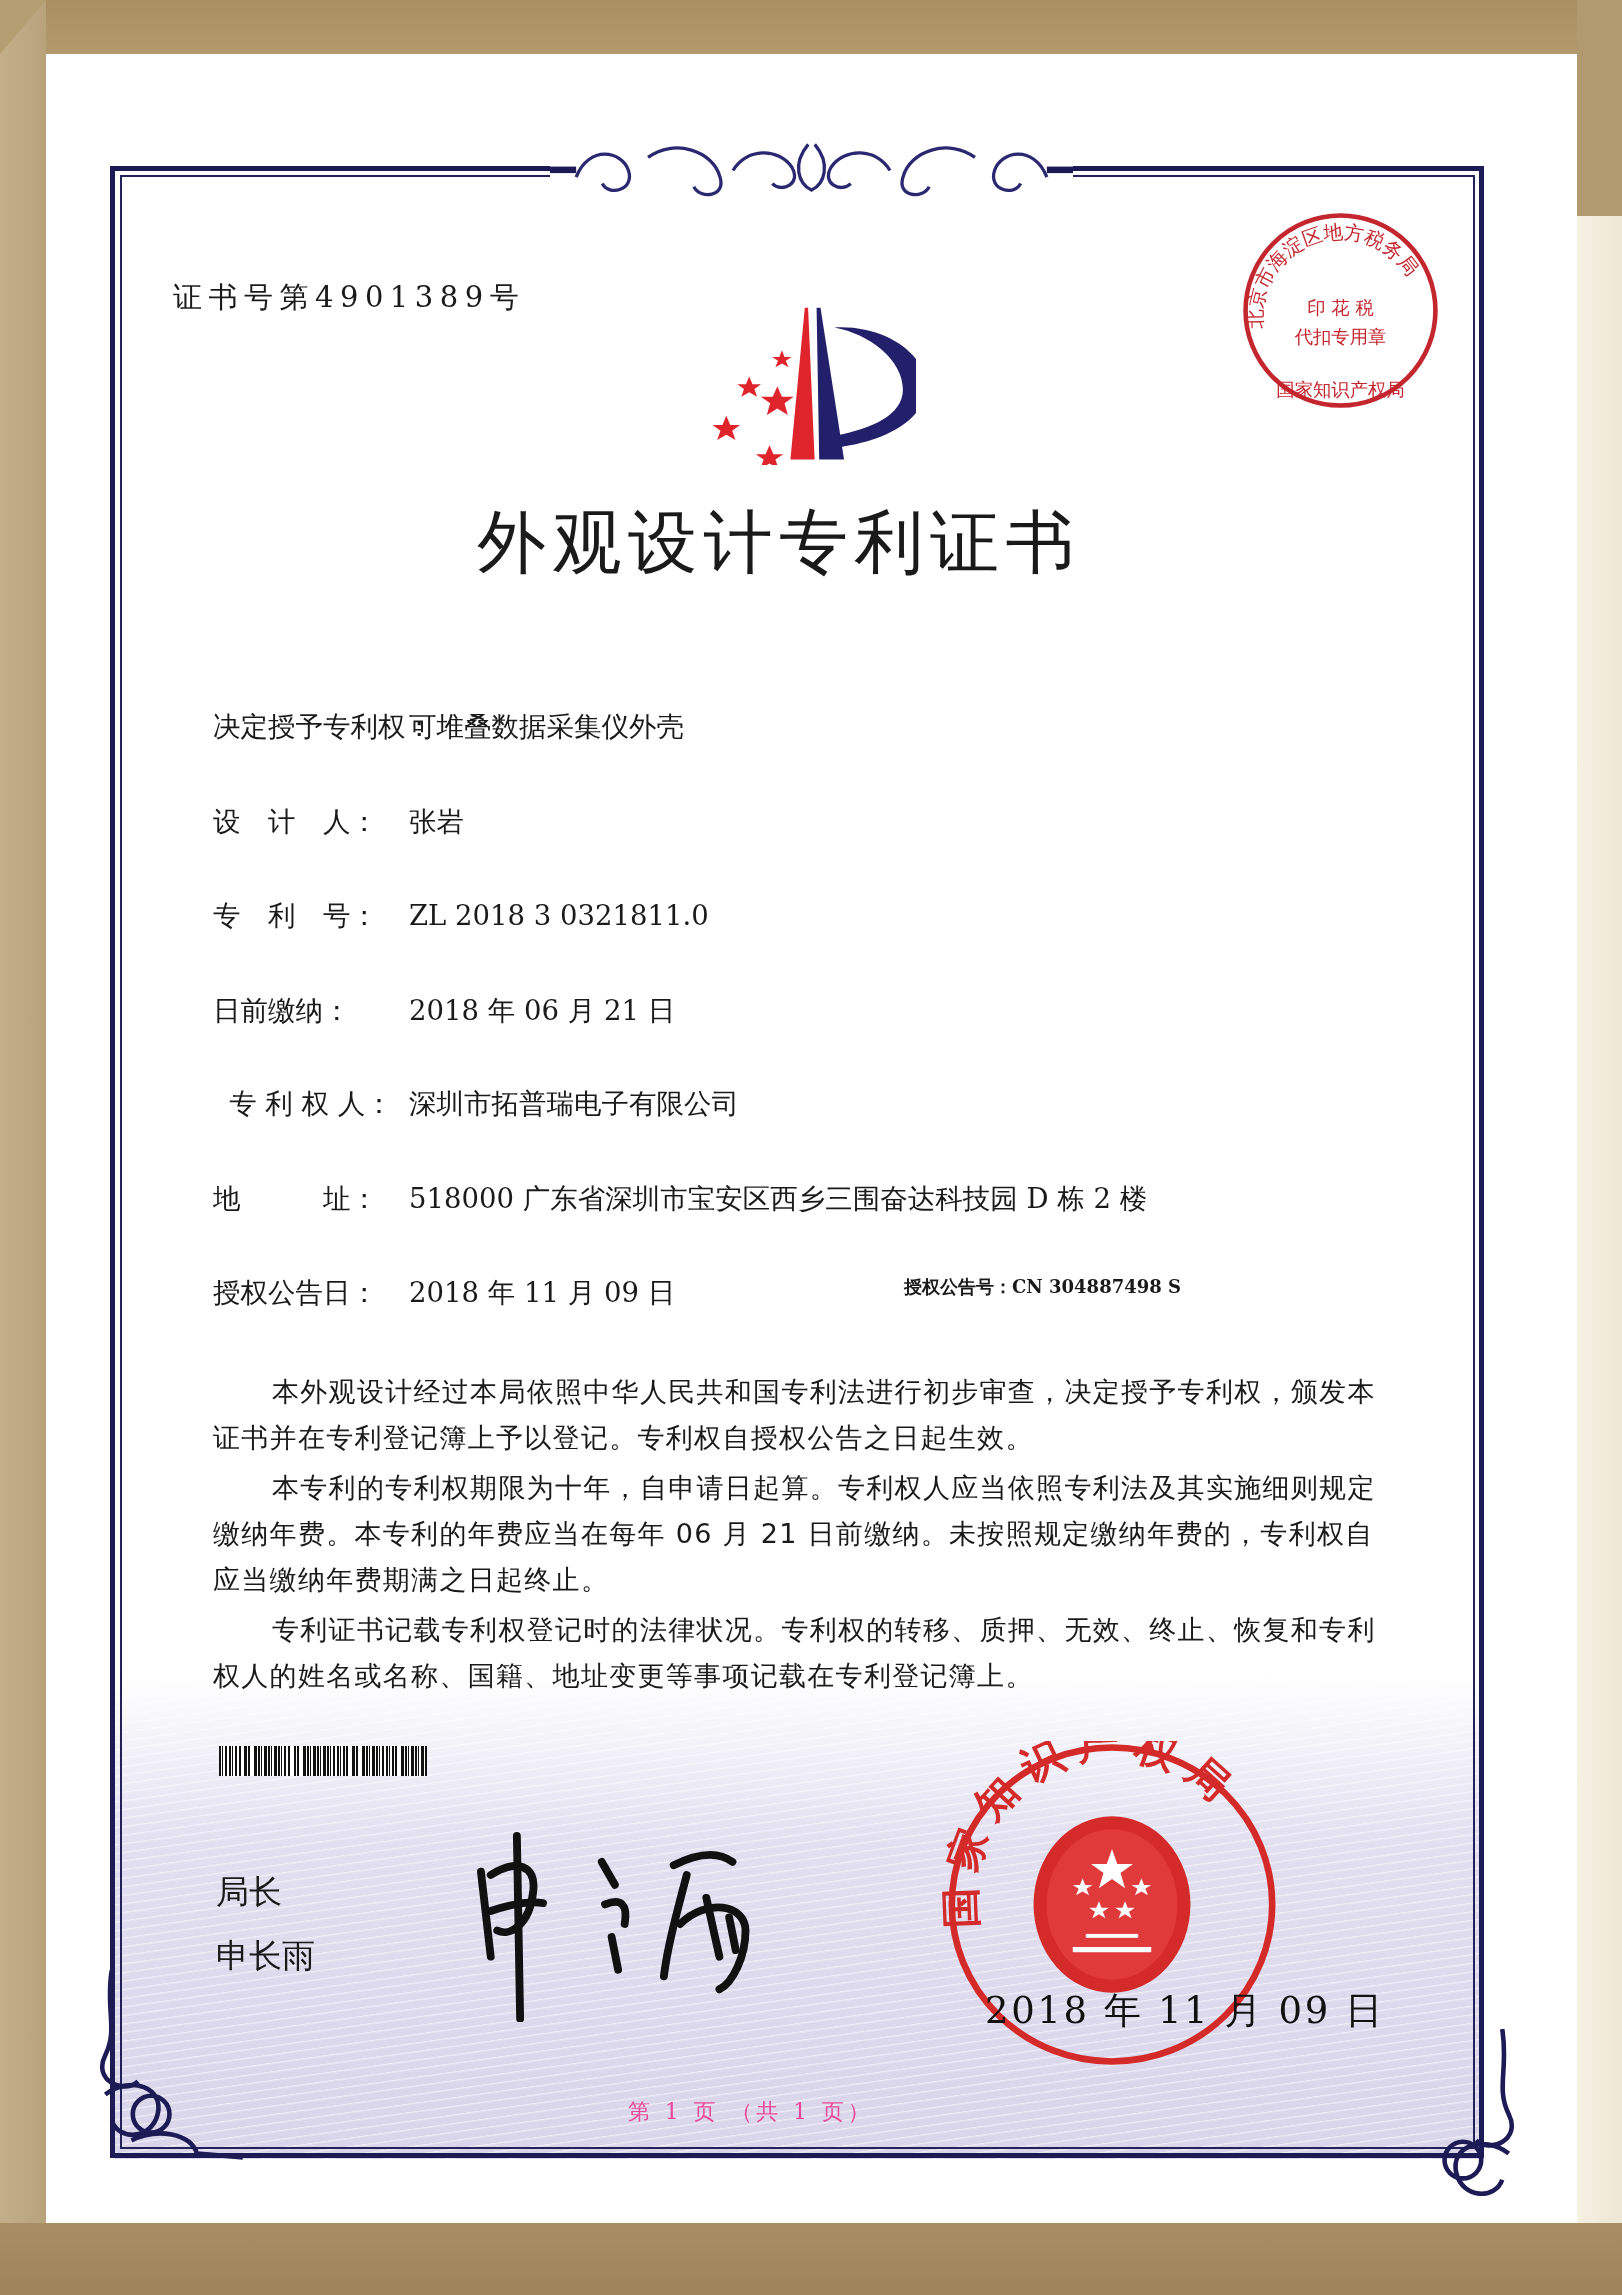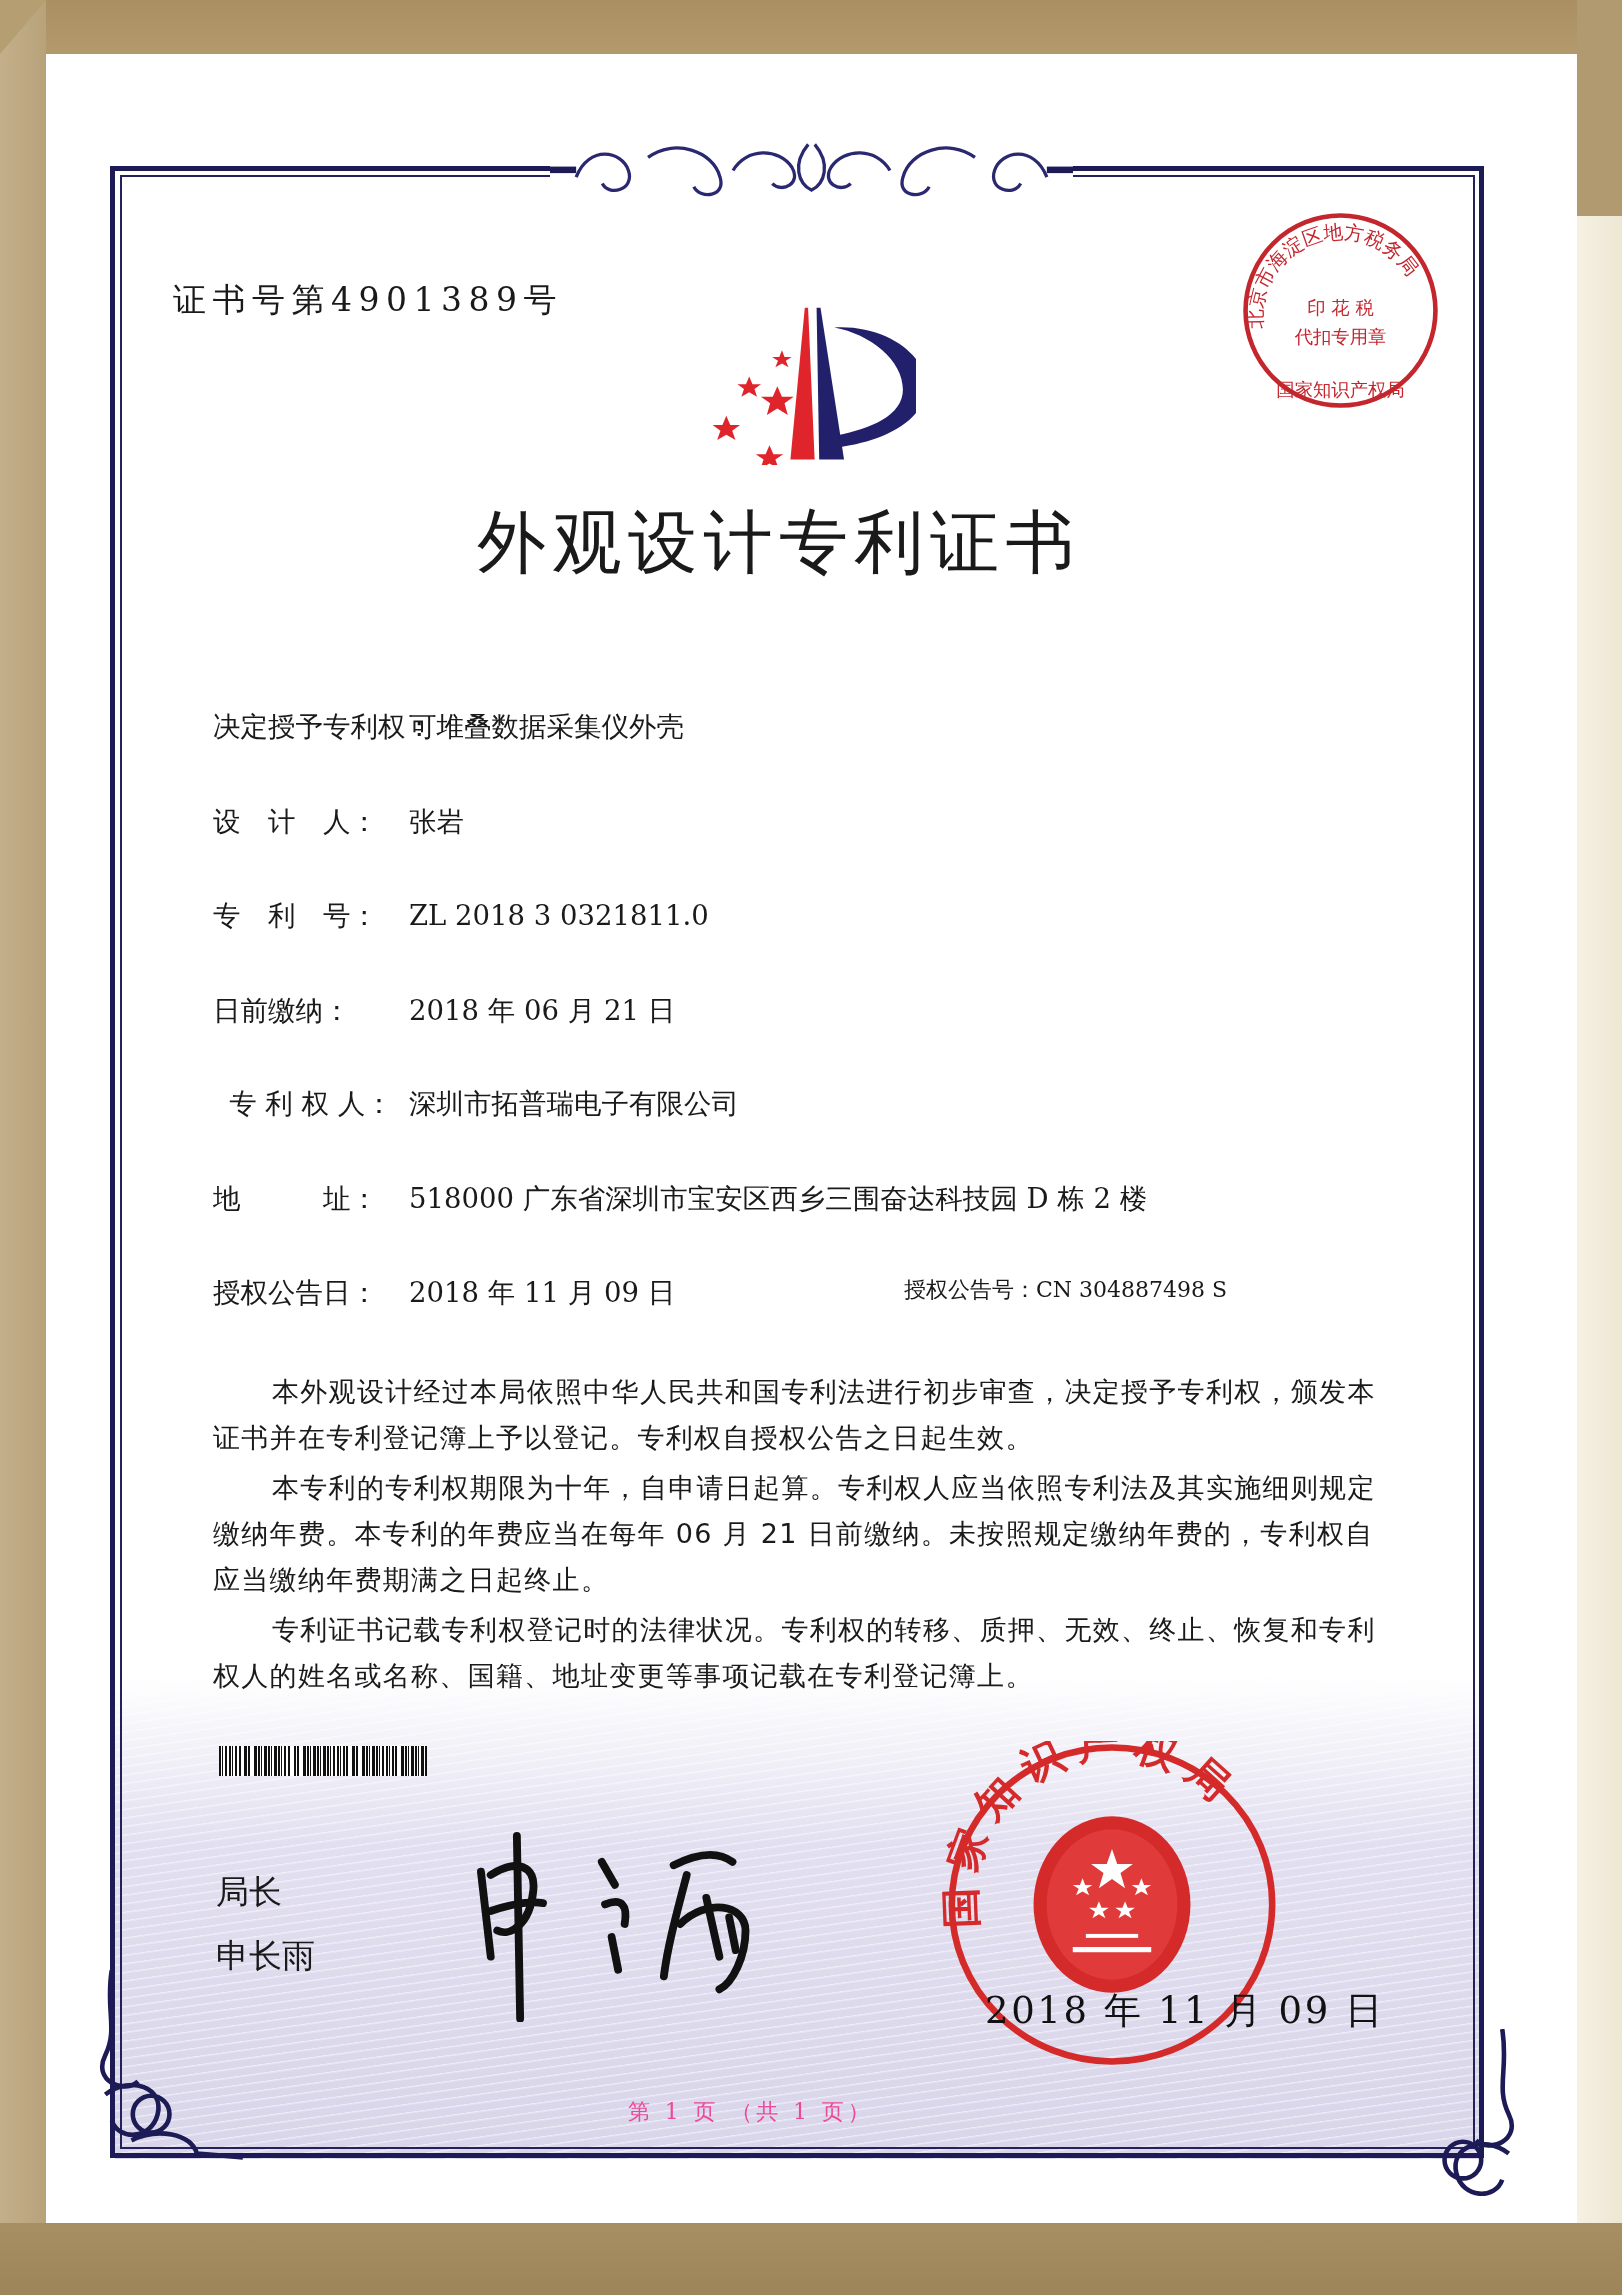--- a/index.html
+++ b/index.html
@@ -29,29 +29,29 @@
     border:5.2px solid #1d1b55; box-sizing:border-box; }
   .border-inner { position:absolute; left:120px; top:175px; width:1355px; height:1974px;
     border:2px solid #23215a; box-sizing:border-box; }
 
   .ornament-top { position:absolute; left:550px; top:131px; width:523px; height:79px; background:#fff; }
   .corner-orn { position:absolute; width:151px; height:190px; }
   .corner-orn.bl { left:92px; top:1970px; }
   .corner-orn.br { left:1371px; top:2029px; transform:scaleX(-1); }
 
   
-  .cert-no { position:absolute; left:173px; top:278px; font-size:33px; letter-spacing:6.5px; }
+  .cert-no { position:absolute; left:173px; top:278px; font-size:29px; letter-spacing:6.5px; }
   .title { position:absolute; left:419px; top:497px; width:720px; text-align:center;
     font-size:69px; letter-spacing:6.5px; font-family:"DejaVu Sans","Liberation Sans",sans-serif; font-weight:500; }
 
   .field { position:absolute; left:213px; font-size:27.5px; white-space:nowrap; }
   .field .lbl { display:inline-block; width:196px; letter-spacing:0; }
   .f1 { top:709px; } .f2 { top:804px; } .f3 { top:898px; }
   .f4 { top:993px; } .f5 { top:1086px;text-align:center; } .f6 { top:1181px; } .f7 { top:1275px; }
-  .f7b { position:absolute; left:904px; top:1275px; font-size:22px; white-space:nowrap; }
+  .f7b { position:absolute; left:904px; top:1275px; font-size:18px; white-space:nowrap;font-weight:bold; }
 
   .para { position:absolute; left:213px; width:1178px; font-size:27px; line-height:46px; letter-spacing:1.3px;
     font-family:"DejaVu Sans","Liberation Sans",sans-serif;margin-top:28px; }
   .para .indent { display:inline-block; width:59px; }
   .p1 { top:1341px; } .p2 { top:1437px; } .p3 { top:1579px; }
 
   .barcode { position:absolute; left:219px; top:1746px; width:208px; height:30px;
     background:repeating-linear-gradient(90deg,#111 0 2px,#fff 2px 3.3px,#111 3.3px 3.9px,#fff 3.9px 5.9px,#111 5.9px 8.5px,#fff 8.5px 9.8px); }
 
   .director-title { position:absolute; left:216px; top:1870px; font-size:33px; font-family:"DejaVu Sans","Liberation Sans",sans-serif; }

